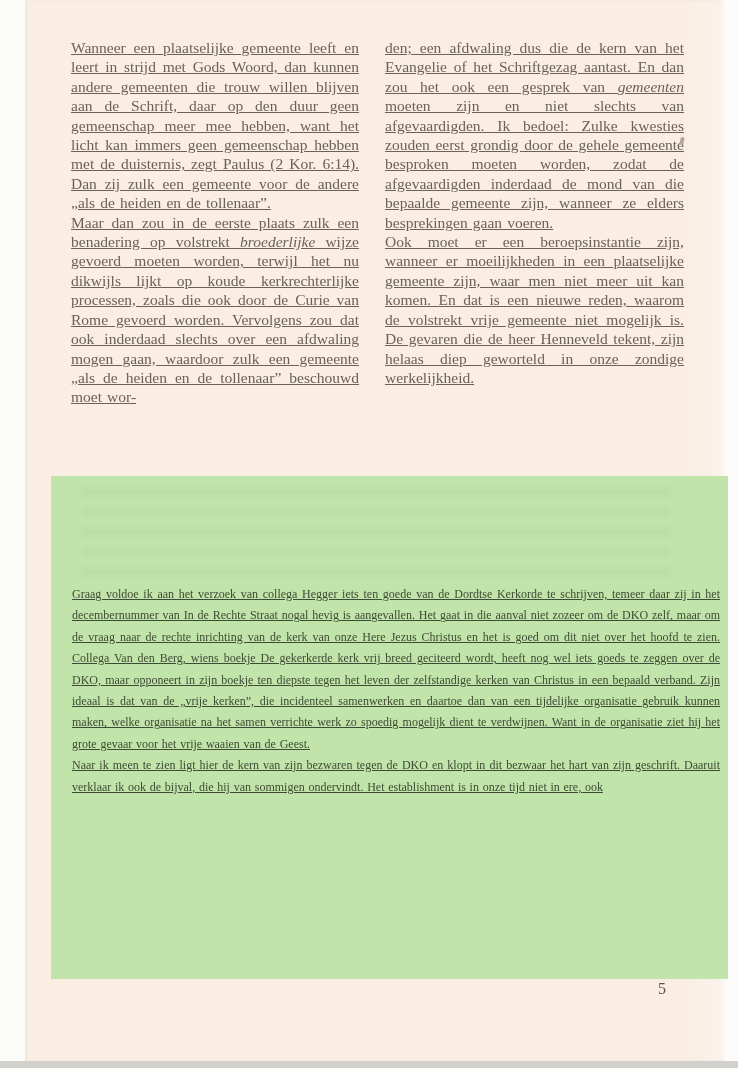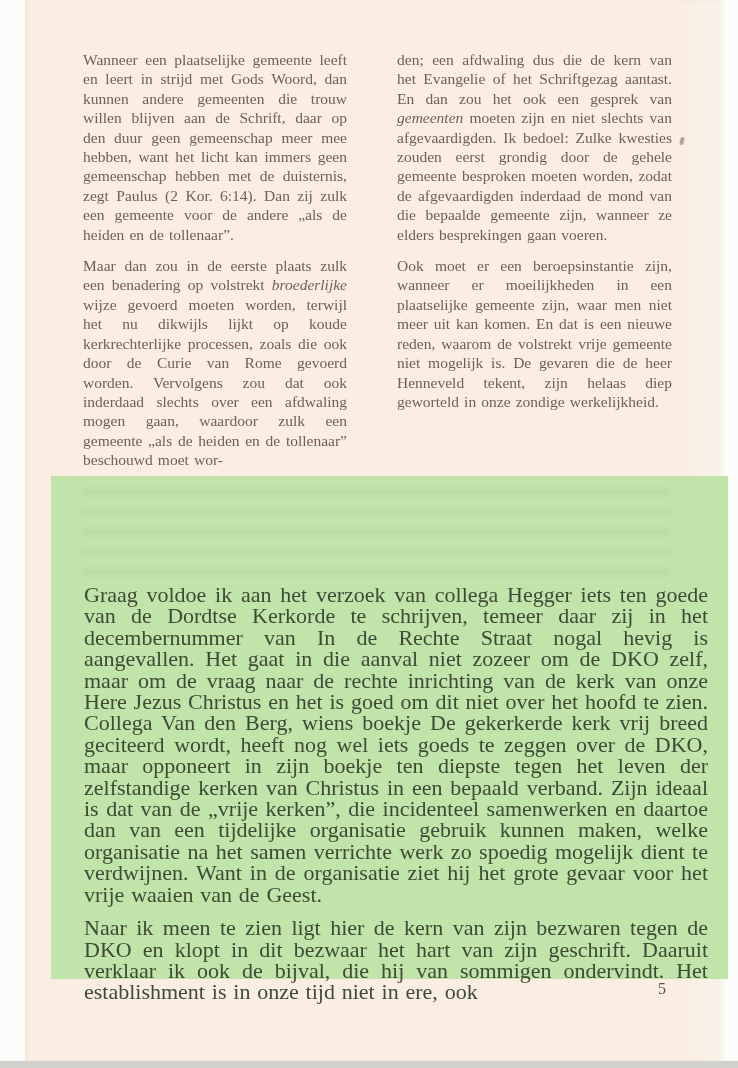--- a/index.html
+++ b/index.html
@@ -28,21 +28,21 @@
   }
 
   .column {
     position: absolute;
     text-align: justify;
     color: #6b6156;
     font-size: 15.5px;
     line-height: 19.4px;
     word-spacing: 0.08em;
   }
-  .column p, .panel-text p { margin: 12px; padding: 0; }
+  .column p, .panel-text p { margin: 0; padding: 0; text-decoration: underline; }
   .col-left  { left: 46px;  top: 38px; width: 288px; }
   .col-right { left: 360px; top: 38px; width: 299px; }
   .it { font-style: italic; }
 
   .speck {
     position: absolute;
     left: 655px; top: 137px;
     width: 4px; height: 8px;
     background: #b3a69d;
     border-radius: 2px;
@@ -63,25 +63,25 @@
     background: repeating-linear-gradient(
       to bottom,
       rgba(100, 140, 82, 0.13) 0px, rgba(100, 140, 82, 0.13) 8px,
       rgba(0,0,0,0) 8px, rgba(0,0,0,0) 20px);
     filter: blur(2px);
     opacity: 0.55;
   }
 
   .panel-text {
     position: absolute;
-    left: 47px; top: 572px;
+    left: 47px; top: 584px;
     width: 648px;
     text-align: justify;
     color: #3d4a34;
-    font-size: 22px;
+    font-size: 12px;
     line-height: 21.4px;
     word-spacing: 0.06em;
   }
 
   .page-number {
     position: absolute;
     left: 626px; top: 980px;
     width: 22px;
     text-align: center;
     font-size: 16px;

